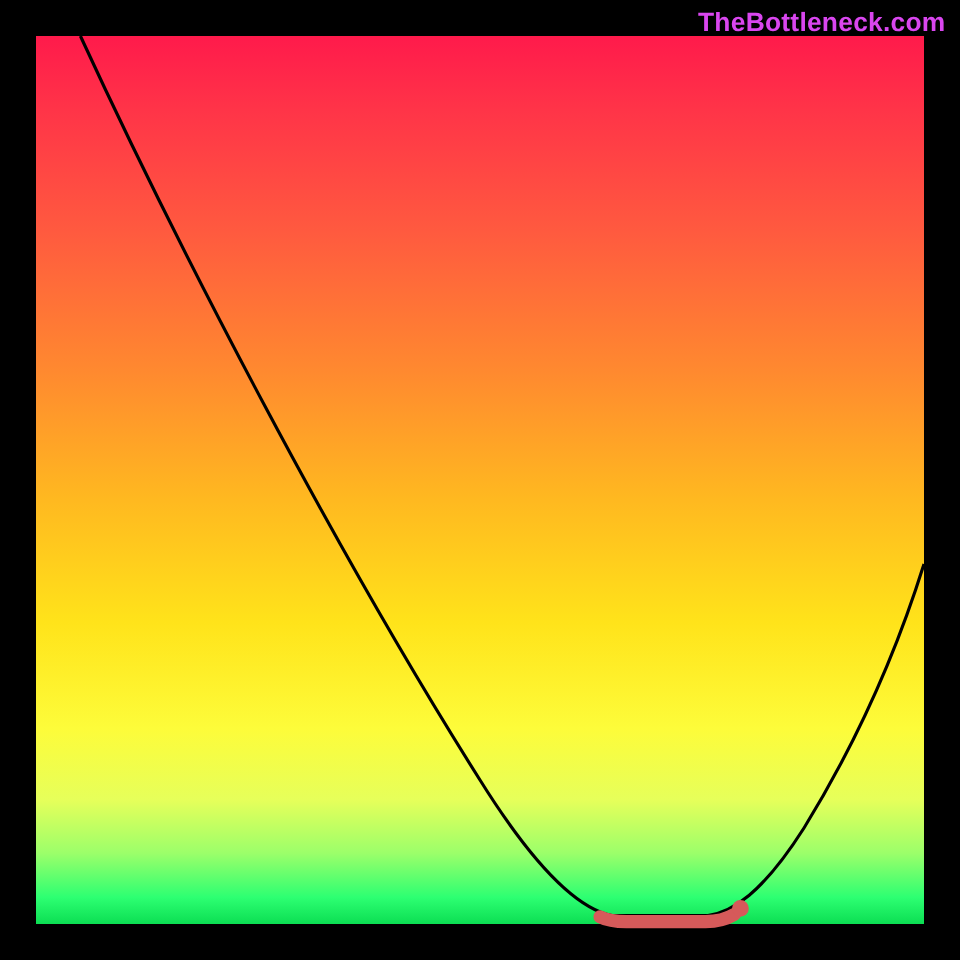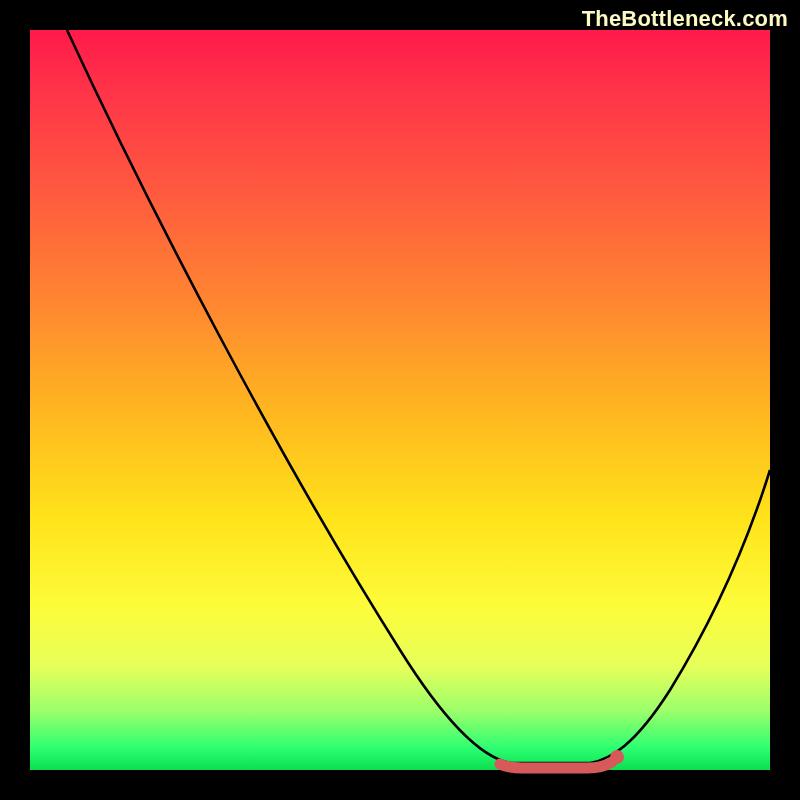--- a/index.html
+++ b/index.html
@@ -40,21 +40,21 @@
       #2dff72 97%,
       #0cde53 100%
     );
   }
   .watermark {
     position: absolute;
     top: 6px;
     right: 12px;
     font-size: 22px;
     font-weight: 600;
-    color: #fef9c3;
+    color: #d946ef;
     letter-spacing: 0.2px;
     user-select: none;
   }
   svg.curve {
     position: absolute;
     left: 0;
     top: 0;
     width: 740px;
     height: 740px;
     overflow: visible;

